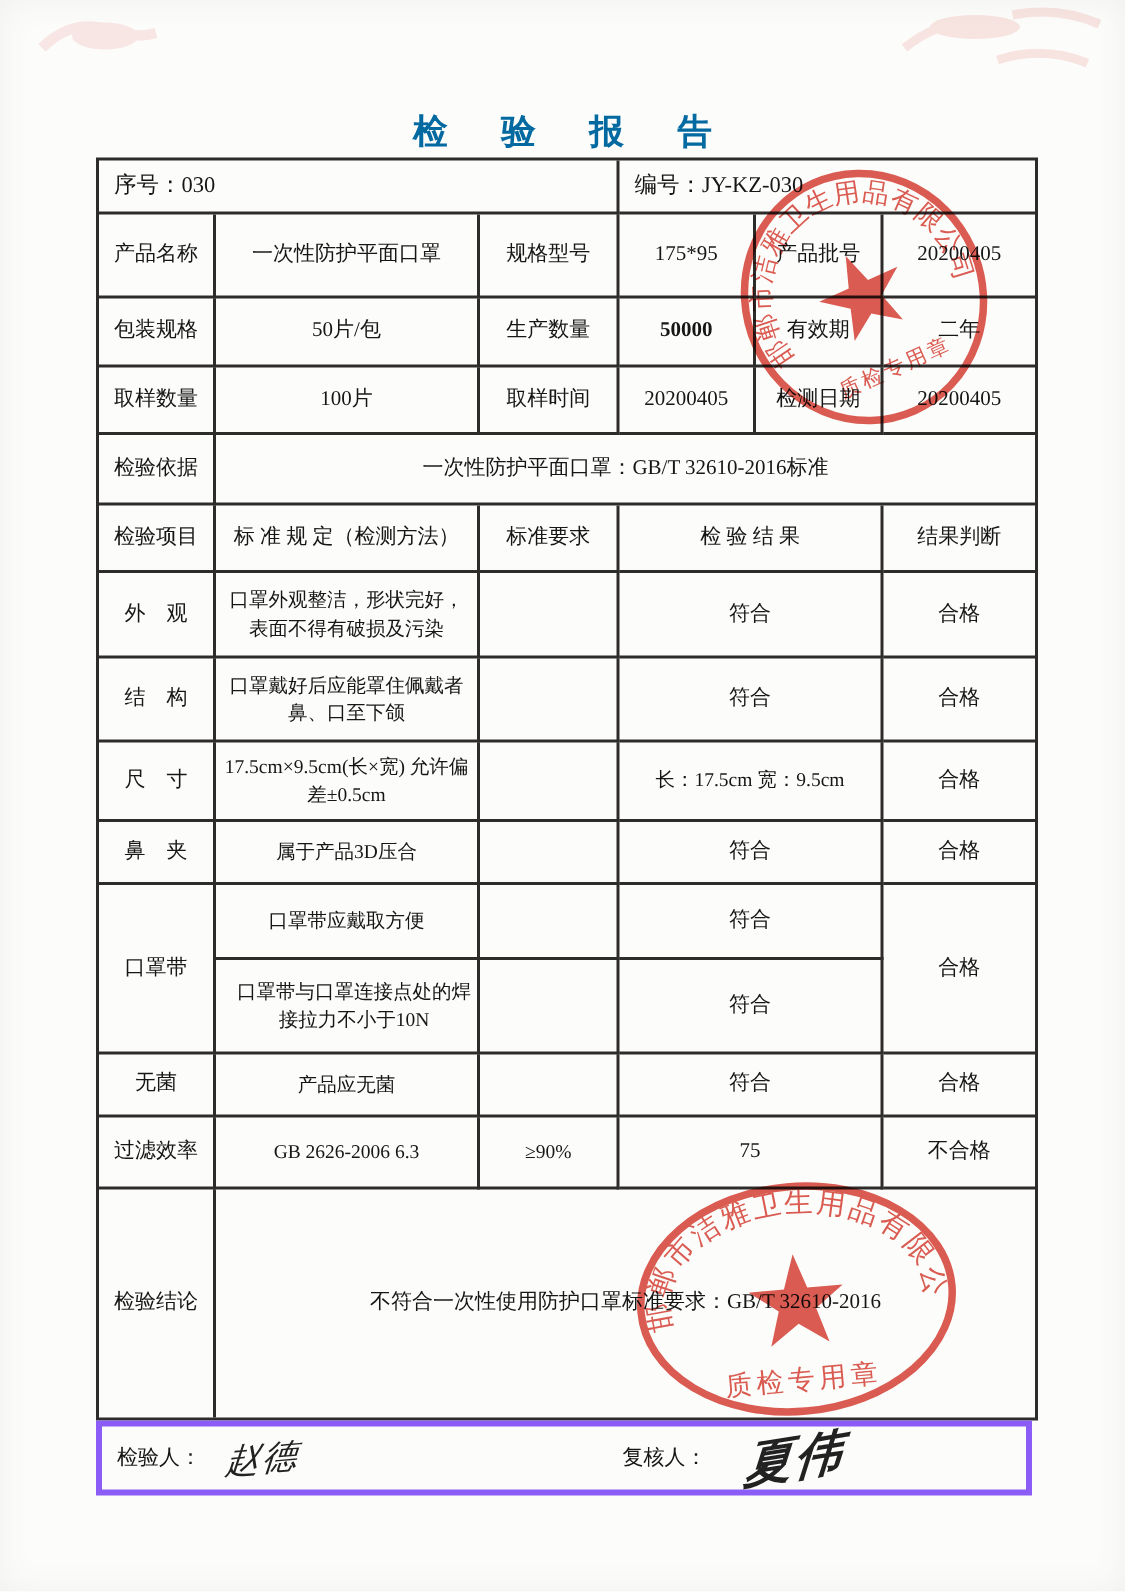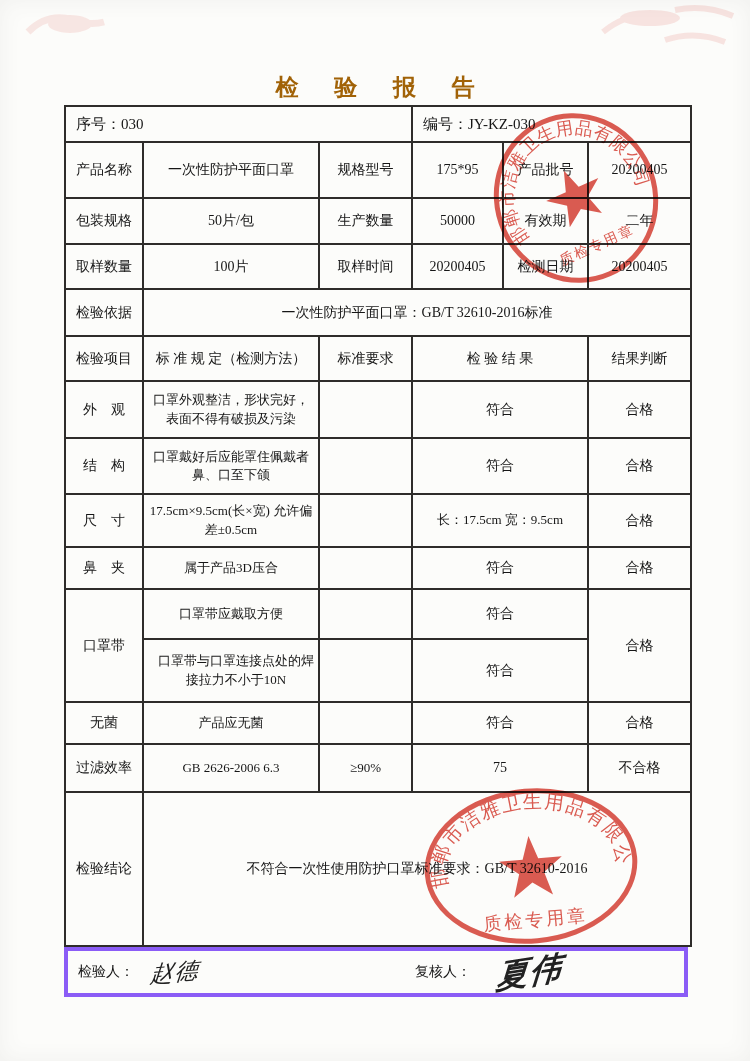--- a/index.html
+++ b/index.html
@@ -7,21 +7,21 @@
     position:relative;width:750px;height:1061px;overflow:hidden;
     background:#fcfcfa;
     font-family:"Liberation Serif","DejaVu Serif",serif;
     color:#161616;
   }
   .page::after{content:"";position:absolute;inset:0;pointer-events:none;
     box-shadow:inset 0 0 22px rgba(90,90,90,.07);}
   .title{
     position:absolute;top:72px;left:0;width:100%;text-align:center;
     font-size:23px;font-weight:bold;letter-spacing:15px;text-indent:15px;
-    color:#a16207;
+    color:#0369a1;
   }
   
   .report-table{
     position:absolute;left:64px;top:105px;width:624px;height:838px;
     display:grid;box-sizing:content-box;
     grid-template-columns:78px 176px 93px 91px 85px 101px;
     grid-template-rows:36px 56px 46px 45px 47px 45px 57px 56px 53px 42px 50px 63px 42px 48px 152px;
     border:2px solid #2e2c2a;
   }
   .cell{
@@ -89,21 +89,21 @@
     <div class="cell" style="grid-row:2;grid-column:1;">产品名称</div>
     <div class="cell" style="grid-row:2;grid-column:2;">一次性防护平面口罩</div>
     <div class="cell" style="grid-row:2;grid-column:3;">规格型号</div>
     <div class="cell" style="grid-row:2;grid-column:4;">175*95</div>
     <div class="cell" style="grid-row:2;grid-column:5;">产品批号</div>
     <div class="cell last-col" style="grid-row:2;grid-column:6;">20200405</div>
 
     <div class="cell" style="grid-row:3;grid-column:1;">包装规格</div>
     <div class="cell" style="grid-row:3;grid-column:2;">50片/包</div>
     <div class="cell" style="grid-row:3;grid-column:3;">生产数量</div>
-    <div class="cell" style="grid-row:3;grid-column:4;">50000</div>
+    <div class="cell" style="grid-row:3;grid-column:4;font-weight:bold;">50000</div>
     <div class="cell" style="grid-row:3;grid-column:5;">有效期</div>
     <div class="cell last-col" style="grid-row:3;grid-column:6;">二年</div>
 
     <div class="cell" style="grid-row:4;grid-column:1;">取样数量</div>
     <div class="cell" style="grid-row:4;grid-column:2;">100片</div>
     <div class="cell" style="grid-row:4;grid-column:3;">取样时间</div>
     <div class="cell" style="grid-row:4;grid-column:4;">20200405</div>
     <div class="cell" style="grid-row:4;grid-column:5;">检测日期</div>
     <div class="cell last-col" style="grid-row:4;grid-column:6;">20200405</div>
 

